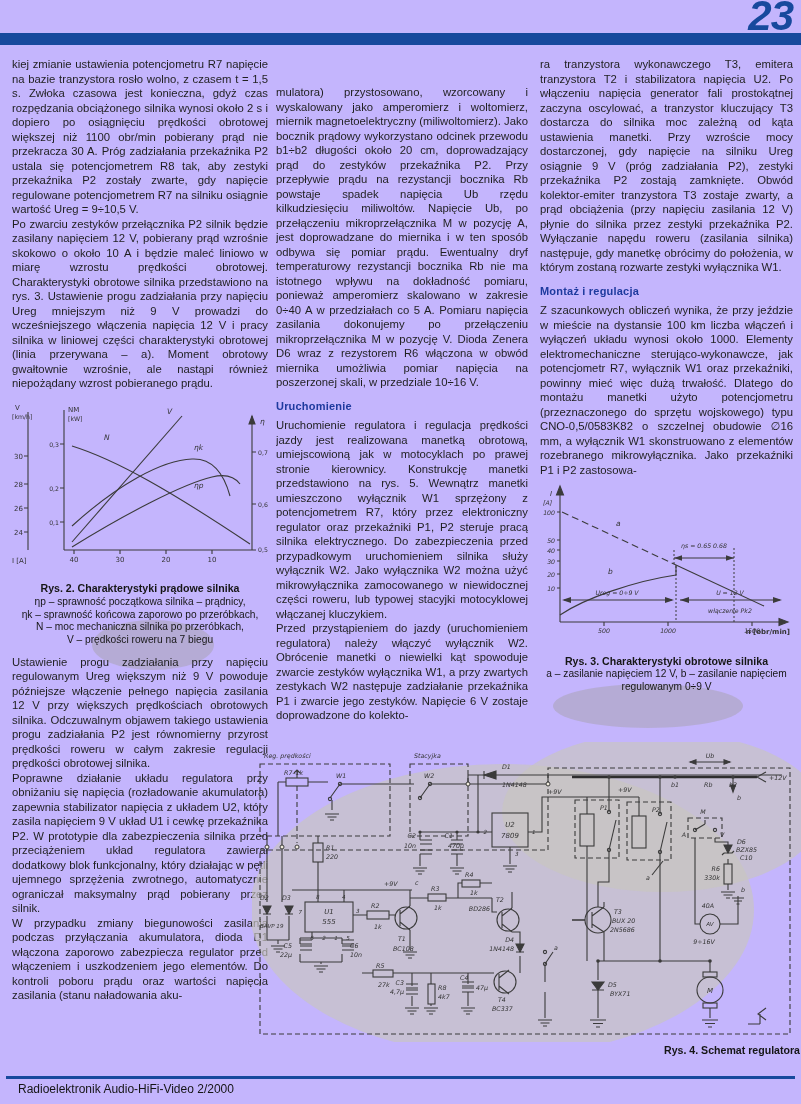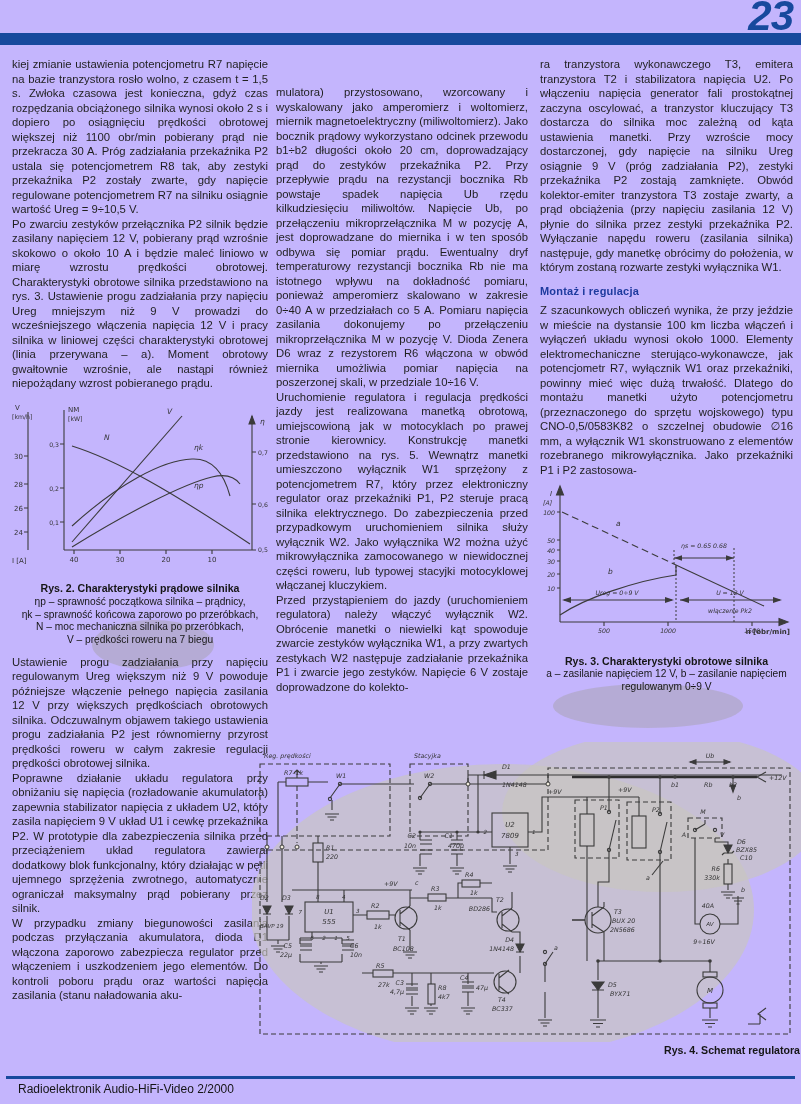--- a/index.html
+++ b/index.html
@@ -105,20 +105,21 @@
       </figcaption>
     </figure>
 
     <p style="margin-top:8px;">Ustawienie progu zadziałania przy napięciu regulowanym Ureg większym niż 9 V powoduje późniejsze włączenie pełnego napięcia zasilania 12 V przy większych prędkościach obrotowych silnika. Odczuwalnym objawem takiego ustawienia progu zadziałania P2 jest równomierny przyrost prędkości roweru w całym zakresie regulacji prędkości obrotowej silnika.</p>
     <p>Poprawne działanie układu regulatora przy obniżaniu się napięcia (rozładowanie akumulatora) zapewnia stabilizator napięcia z układem U2, który zasila napięciem 9 V układ U1 i cewkę przekaźnika P2. W prototypie dla zabezpieczenia silnika przed przeciążeniem układ regulatora zawierał dodatkowy blok funkcjonalny, który działając w pętli ujemnego sprzężenia zwrotnego, automatycznie ograniczał maksymalny prąd pobierany przez silnik.</p>
     <p>W przypadku zmiany biegunowości zasilania podczas przyłączania akumulatora, dioda D1 włączona zaporowo zabezpiecza regulator przed włączeniem i uszkodzeniem jego elementów. Do kontroli poboru prądu oraz wartości napięcia zasilania (stanu naładowania aku-</p>
   </div>
 
   <div class="col" id="col2">
     <p>mulatora) przystosowano, wzorcowany i wyskalowany jako amperomierz i woltomierz, miernik magnetoelektryczny (miliwoltomierz). Jako bocznik prądowy wykorzystano odcinek przewodu b1÷b2 długości około 20 cm, doprowadzający prąd do zestyków przekaźnika P2. Przy przepływie prądu na rezystancji bocznika Rb powstaje spadek napięcia Ub rzędu kilkudziesięciu miliwoltów. Napięcie Ub, po przełączeniu mikroprzełącznika M w pozycję A, jest doprowadzane do miernika i w ten sposób odbywa się pomiar prądu. Ewentualny dryf temperaturowy rezystancji bocznika Rb nie ma istotnego wpływu na dokładność pomiaru, ponieważ amperomierz skalowano w zakresie 0÷40 A w przedziałach co 5 A. Pomiaru napięcia zasilania dokonujemy po przełączeniu mikroprzełącznika M w pozycję V. Dioda Zenera D6 wraz z rezystorem R6 włączona w obwód miernika umożliwia pomiar napięcia na poszerzonej skali, w przedziale 10÷16 V.</p>
+    <h2>Uruchomienie</h2>
     <p>Uruchomienie regulatora i regulacja prędkości jazdy jest realizowana manetką obrotową, umiejscowioną jak w motocyklach po prawej stronie kierownicy. Konstrukcję manetki przedstawiono na rys. 5. Wewnątrz manetki umieszczono wyłącznik W1 sprzężony z potencjometrem R7, który przez elektroniczny regulator oraz przekaźniki P1, P2 steruje pracą silnika elektrycznego. Do zabezpieczenia przed przypadkowym uruchomieniem silnika służy wyłącznik W2. Jako wyłącznika W2 można użyć mikrowyłącznika zamocowanego w niewidocznej części roweru, lub typowej stacyjki motocyklowej włączanej kluczykiem.</p>
     <p>Przed przystąpieniem do jazdy (uruchomieniem regulatora) należy włączyć wyłącznik W2. Obrócenie manetki o niewielki kąt spowoduje zwarcie zestyków wyłącznika W1, a przy zwartych zestykach W2 następuje zadziałanie przekaźnika P1 i zwarcie jego zestyków. Napięcie 6 V zostaje doprowadzone do kolekto-</p>
   </div>
 
   <div class="col" id="col3">
     <p>ra tranzystora wykonawczego T3, emitera tranzystora T2 i stabilizatora napięcia U2. Po włączeniu napięcia generator fali prostokątnej zaczyna oscylować, a tranzystor kluczujący T3 dostarcza do silnika moc zależną od kąta ustawienia manetki. Przy wzroście mocy dostarczonej, gdy napięcie na silniku Ureg osiągnie 9 V (próg zadziałania P2), zestyki przekaźnika P2 zostają zamknięte. Obwód kolektor-emiter tranzystora T3 zostaje zwarty, a prąd obciążenia (przy napięciu zasilania 12 V) płynie do silnika przez zestyki przekaźnika P2. Wyłączanie napędu roweru (zasilania silnika) następuje, gdy manetkę obrócimy do położenia, w którym zostaną rozwarte zestyki wyłącznika W1.</p>
     <h2>Montaż i regulacja</h2>
     <p>Z szacunkowych obliczeń wynika, że przy jeździe w mieście na dystansie 100 km liczba włączeń i wyłączeń układu wynosi około 1000. Elementy elektromechaniczne sterująco-wykonawcze, jak potencjometr R7, wyłącznik W1 oraz przekaźniki, powinny mieć więc dużą trwałość. Dlatego do montażu manetki użyto potencjometru (przeznaczonego do sprzętu wojskowego) typu CNO-0,5/0583K82 o szczelnej obudowie ∅16 mm, a wyłącznik W1 skonstruowano z elementów rozebranego mikrowyłącznika. Jako przekaźniki P1 i P2 zastosowa-</p>
 
     <figure style="margin-top:5px;">

